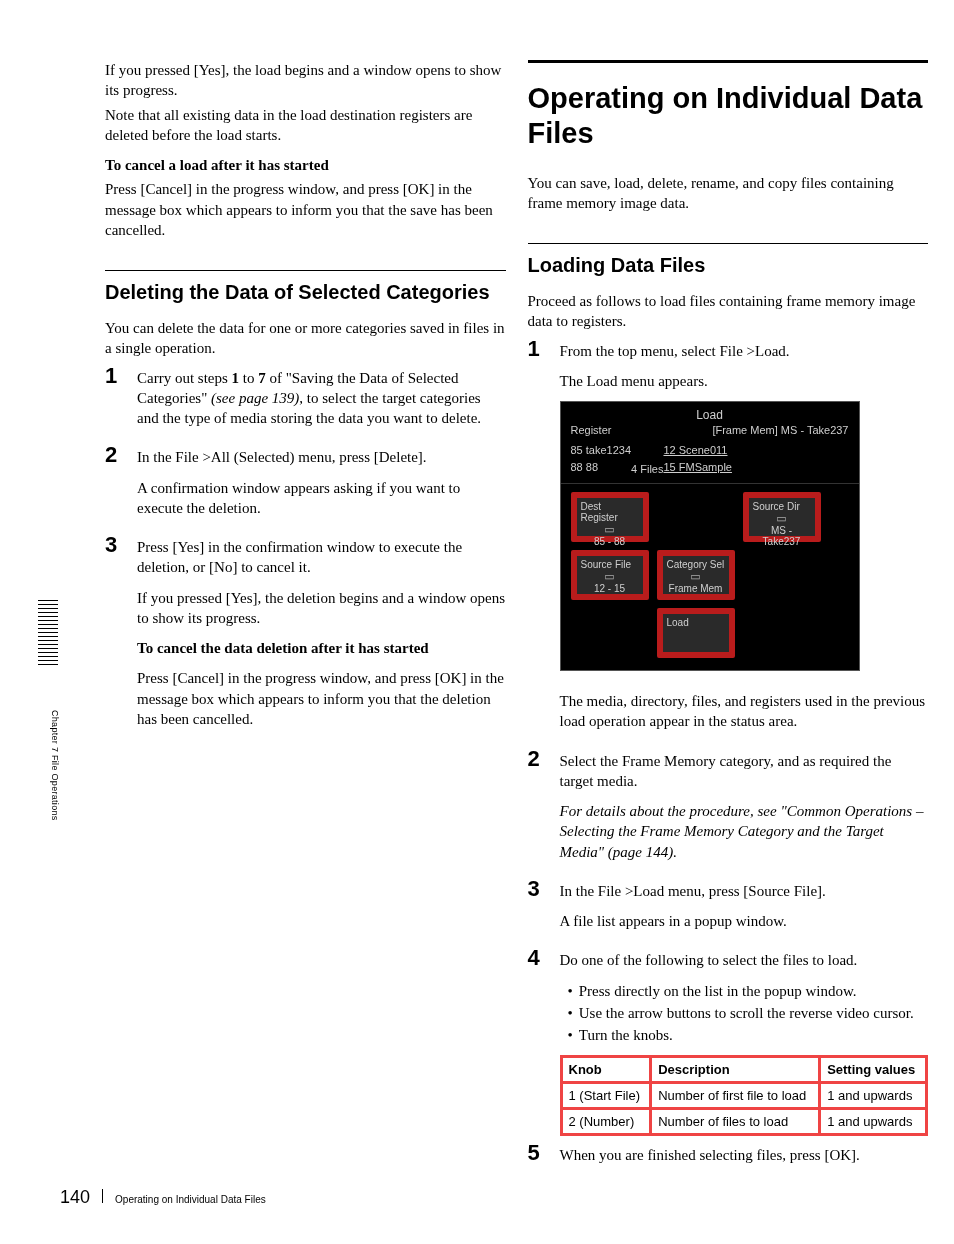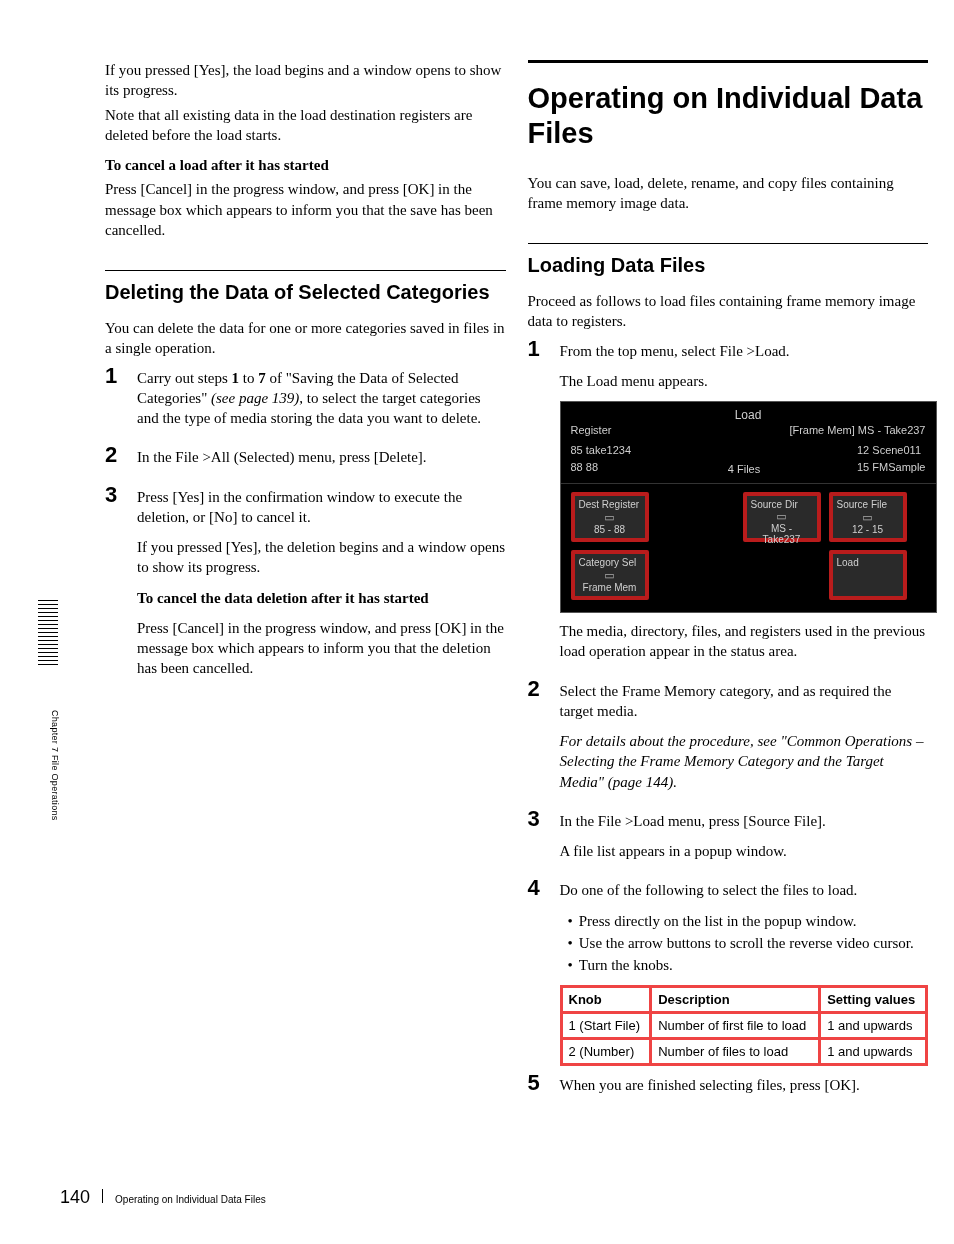--- a/index.html
+++ b/index.html
@@ -75,33 +75,33 @@
       vertical-align: top;
     }
     table.knob th { font-weight: bold; }
     
     .ui {
       background: #000;
       color: #cfcfcf;
       font-family: Arial, Helvetica, sans-serif;
       font-size: 11px;
       border: 1px solid #555;
-      width: 377px;
-      margin: 6px 0 8px 0;
+      width: 300px;
+      margin: 6px 0 20px 0;
     }
     .ui .top { padding: 6px 10px 8px 10px; border-bottom: 1px solid #333; }
     .ui .title { text-align: center; margin-bottom: 2px; font-size: 12px; }
     .ui .rowh { display: flex; justify-content: space-between; }
-    .ui .lines { display: flex; justify-content: space-between; margin-top: 6px; }
+    .ui .lines { display: flex; margin-top: 6px; }
     .ui .lcol { line-height: 1.5; }
-    .ui .rcol { line-height: 1.5; text-align: left; }
+    .ui .rcol { line-height: 1.5; text-align: left; text-decoration: underline; }
     .ui .mcol { align-self: flex-end; }
     .ui .panel { padding: 8px 10px 12px 10px; display: flex; gap: 8px; flex-wrap: wrap; }
     .ui .btn {
-      border: 4px solid #b91c1c;
+      border: 6px solid #b91c1c;
       background: #2a2a2a;
       width: 78px;
       height: 50px;
       border-radius: 2px;
       display: flex;
       flex-direction: column;
       justify-content: space-between;
       padding: 3px 4px;
       font-size: 10px;
     }
@@ -180,20 +180,21 @@
       <div class="num">1</div>
       <div class="body">
         <p><span>Carry out steps </span><span class="bold">1</span><span> to </span><span class="bold">7</span><span> of "Saving the Data of Selected Categories" </span><span class="italic">(see page 139)</span><span>, to select the target categories and the type of media storing the data you want to delete.</span></p>
       </div>
     </div>
 
     <div class="num-item">
       <div class="num">2</div>
       <div class="body">
         <p>In the File &gt;All (Selected) menu, press [Delete].</p>
+        <p>A confirmation window appears asking if you want to execute the deletion.</p>
       </div>
     </div>
 
     <div class="num-item">
       <div class="num">3</div>
       <div class="body">
         <p>Press [Yes] in the confirmation window to execute the deletion, or [No] to cancel it.</p>
         <p>If you pressed [Yes], the deletion begins and a window opens to show its progress.</p>
         <p class="bold">To cancel the data deletion after it has started</p>
         <p>Press [Cancel] in the progress window, and press [OK] in the message box which appears to inform you that the deletion has been cancelled.</p>

